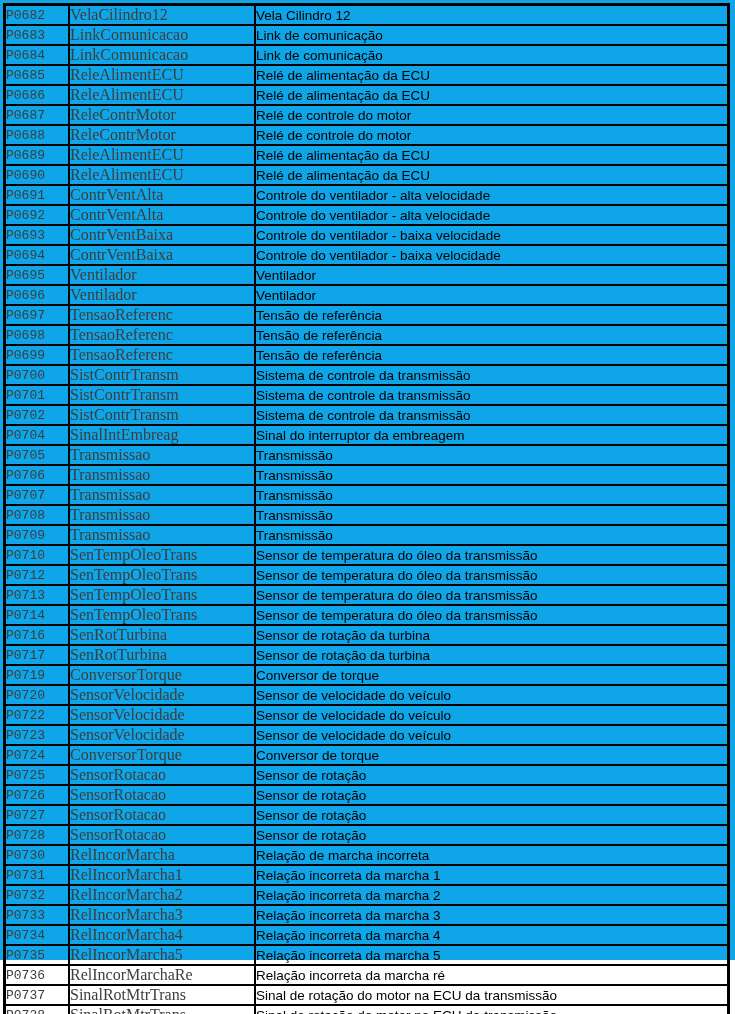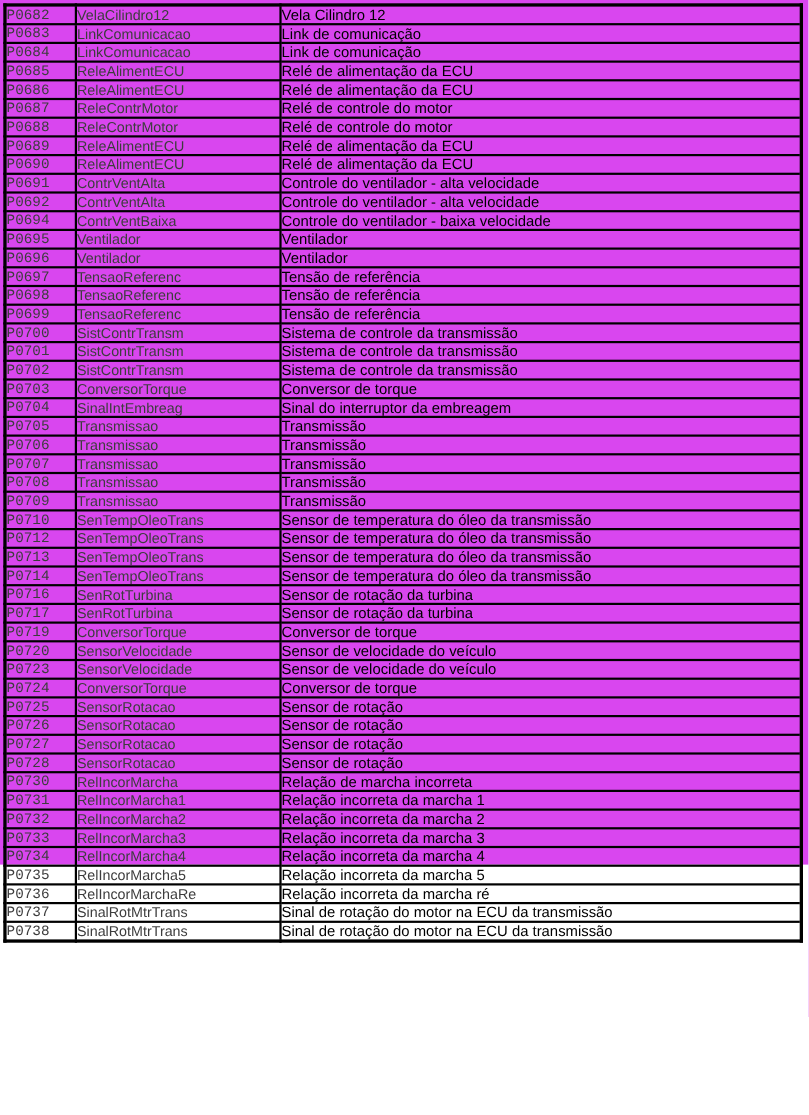--- a/index.html
+++ b/index.html
@@ -6,22 +6,22 @@
     margin: 0;
     padding: 0;
     background: #ffffff;
     width: 735px;
     height: 1014px;
     overflow: hidden;
   }
   .page {
     position: relative;
     width: 735px;
-    height: 786px;
-    background: #d946ef;
+    height: 960px;
+    background: #0ea5e9;
   }
   table.dtc {
     position: absolute;
     left: 3px;
     top: 3px;
     width: 727px;
     border-collapse: collapse;
     table-layout: fixed;
     border: 3px solid #000000;
   }
@@ -35,22 +35,22 @@
   }
   td.col-code {
     width: 62px;
     font-family: "Liberation Mono", "DejaVu Sans Mono", monospace;
     font-size: 13px;
     color: #3d3d3d;
     padding-left: 11px;
   }
   td.col-name {
     width: 184px;
-    font-family: Liberation Sans, sans-serif;
-    font-size: 13px;
+    font-family: Liberation Serif, serif;
+    font-size: 16px;
     color: #3d3d3d;
     padding-left: 13px;
   }
   td.col-desc {
     font-family: "Liberation Sans", "DejaVu Sans", sans-serif;
     font-size: 13.5px;
     color: #000000;
     padding-left: 9px;
     margin-top: 21px;
   }
@@ -110,20 +110,25 @@
     <td class="col-code">P0691</td>
     <td class="col-name">ContrVentAlta</td>
     <td class="col-desc">Controle do ventilador - alta velocidade</td>
   </tr>
         <tr>
     <td class="col-code">P0692</td>
     <td class="col-name">ContrVentAlta</td>
     <td class="col-desc">Controle do ventilador - alta velocidade</td>
   </tr>
         <tr>
+    <td class="col-code">P0693</td>
+    <td class="col-name">ContrVentBaixa</td>
+    <td class="col-desc">Controle do ventilador - baixa velocidade</td>
+  </tr>
+        <tr>
     <td class="col-code">P0694</td>
     <td class="col-name">ContrVentBaixa</td>
     <td class="col-desc">Controle do ventilador - baixa velocidade</td>
   </tr>
         <tr>
     <td class="col-code">P0695</td>
     <td class="col-name">Ventilador</td>
     <td class="col-desc">Ventilador</td>
   </tr>
         <tr>
@@ -155,25 +160,20 @@
     <td class="col-code">P0701</td>
     <td class="col-name">SistContrTransm</td>
     <td class="col-desc">Sistema de controle da transmissão</td>
   </tr>
         <tr>
     <td class="col-code">P0702</td>
     <td class="col-name">SistContrTransm</td>
     <td class="col-desc">Sistema de controle da transmissão</td>
   </tr>
         <tr>
-    <td class="col-code">P0703</td>
-    <td class="col-name">ConversorTorque</td>
-    <td class="col-desc">Conversor de torque</td>
-  </tr>
-        <tr>
     <td class="col-code">P0704</td>
     <td class="col-name">SinalIntEmbreag</td>
     <td class="col-desc">Sinal do interruptor da embreagem</td>
   </tr>
         <tr>
     <td class="col-code">P0705</td>
     <td class="col-name">Transmissao</td>
     <td class="col-desc">Transmissão</td>
   </tr>
         <tr>
@@ -226,20 +226,25 @@
     <td class="col-name">SenRotTurbina</td>
     <td class="col-desc">Sensor de rotação da turbina</td>
   </tr>
         <tr>
     <td class="col-code">P0719</td>
     <td class="col-name">ConversorTorque</td>
     <td class="col-desc">Conversor de torque</td>
   </tr>
         <tr>
     <td class="col-code">P0720</td>
+    <td class="col-name">SensorVelocidade</td>
+    <td class="col-desc">Sensor de velocidade do veículo</td>
+  </tr>
+        <tr>
+    <td class="col-code">P0722</td>
     <td class="col-name">SensorVelocidade</td>
     <td class="col-desc">Sensor de velocidade do veículo</td>
   </tr>
         <tr>
     <td class="col-code">P0723</td>
     <td class="col-name">SensorVelocidade</td>
     <td class="col-desc">Sensor de velocidade do veículo</td>
   </tr>
         <tr>
     <td class="col-code">P0724</td>

